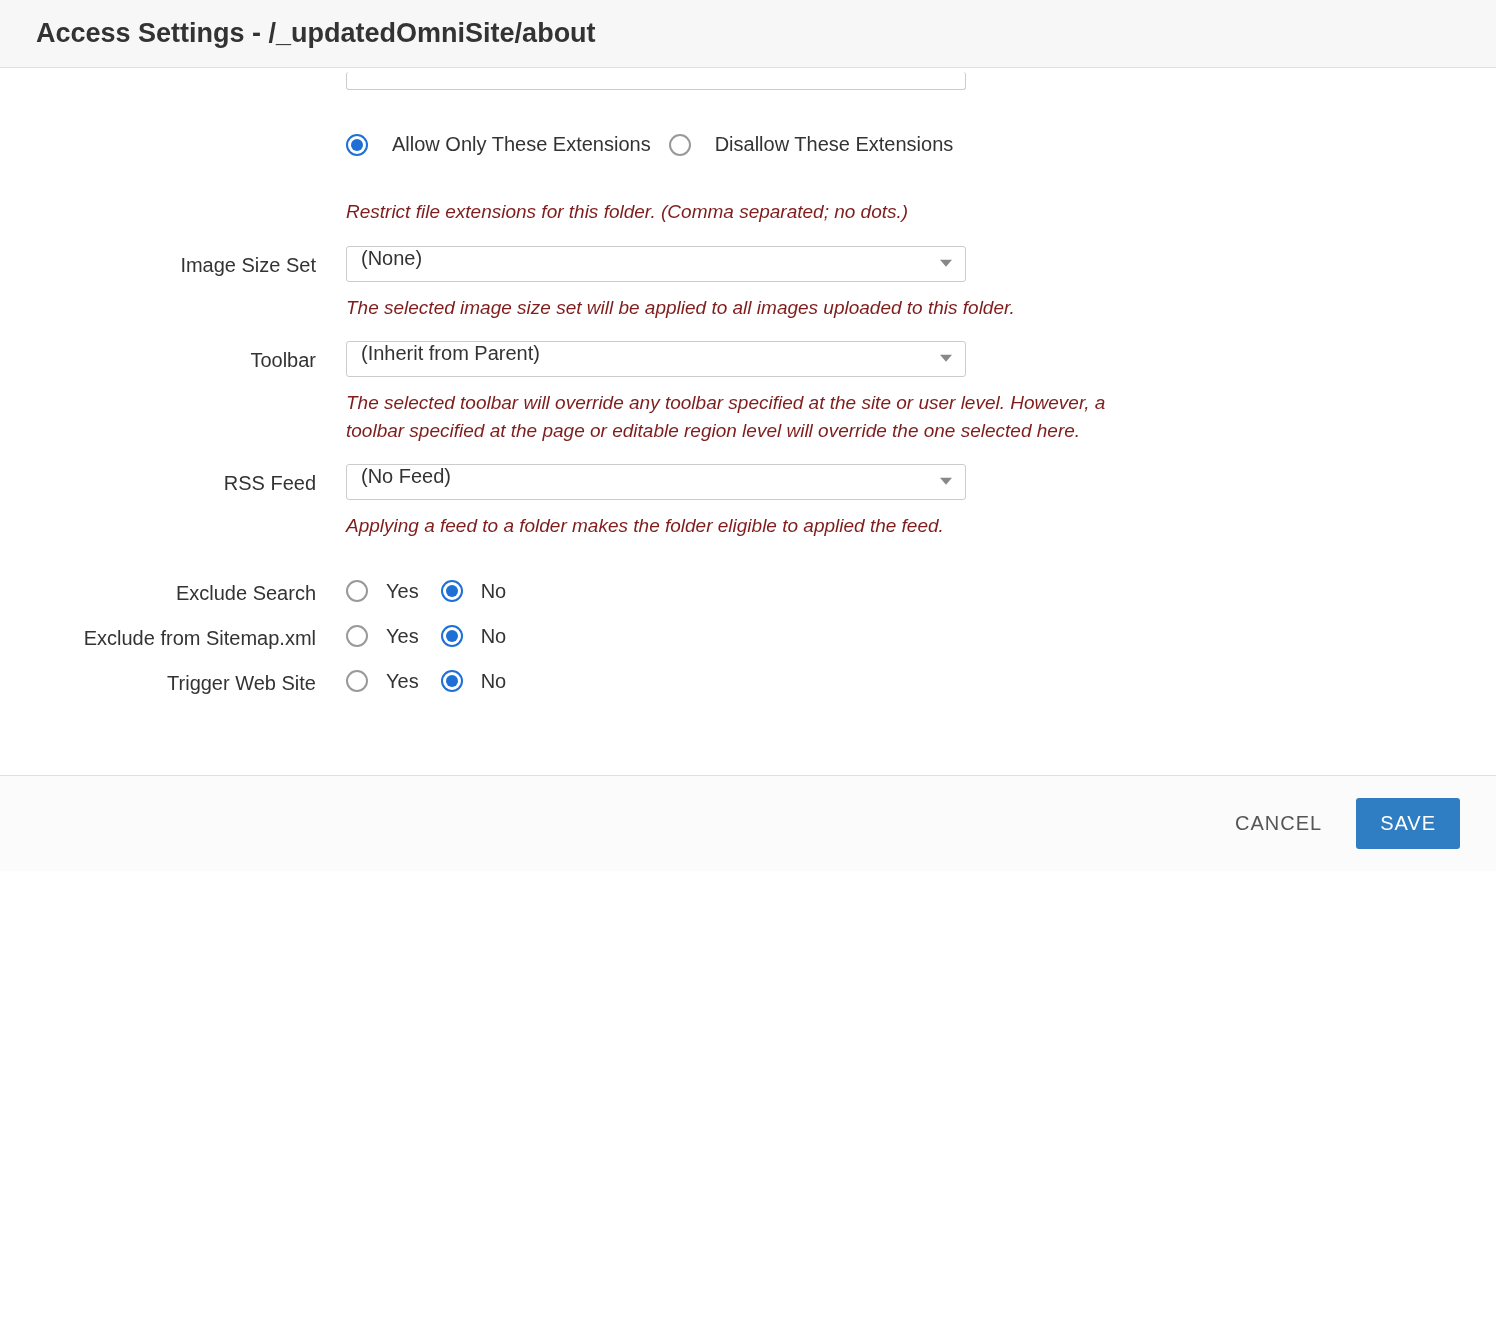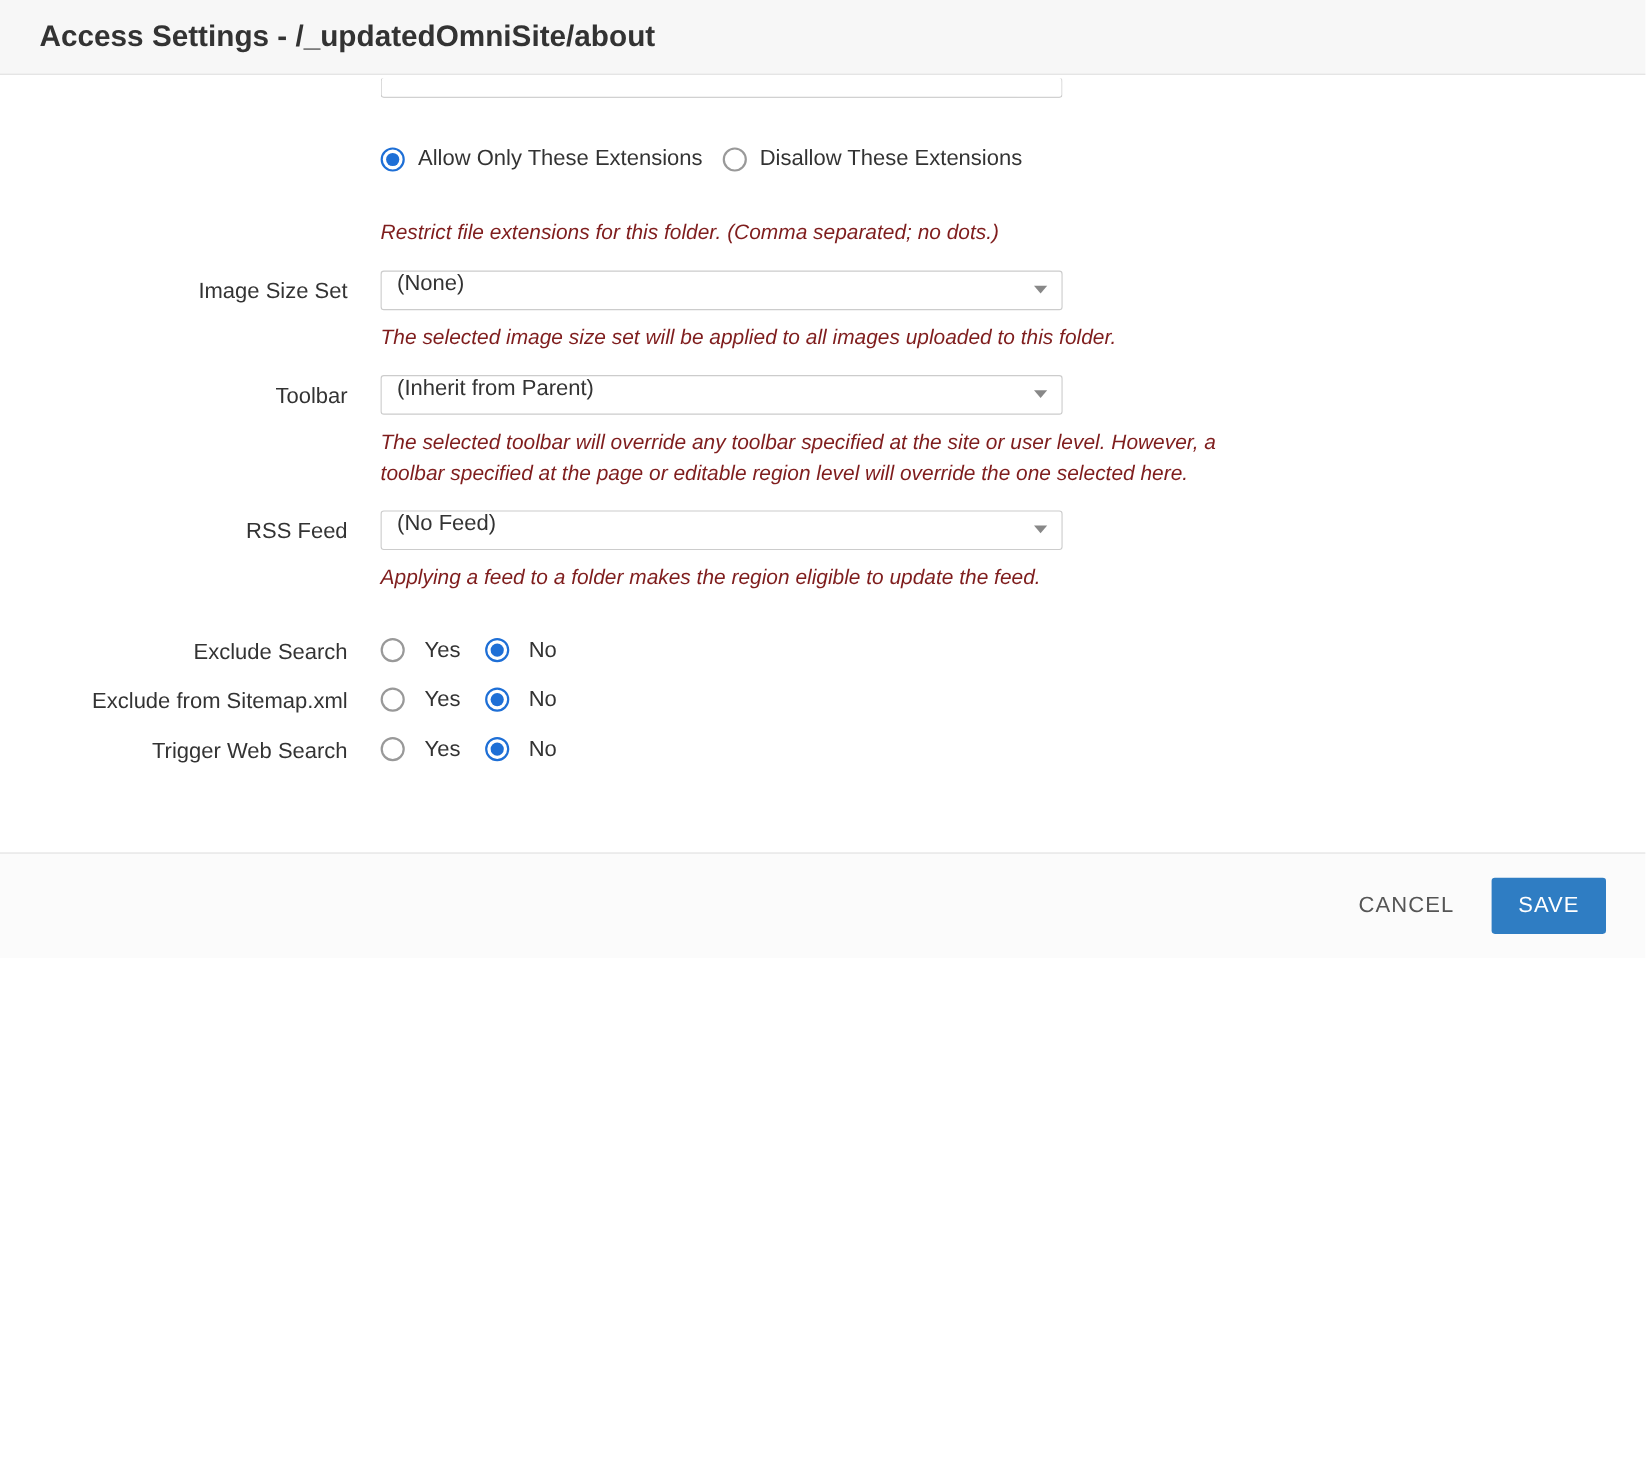--- a/index.html
+++ b/index.html
@@ -131,21 +131,21 @@
       color: #333;
     }
     .ext-radio-row {
       display: flex;
       align-items: center;
       gap: 18px;
       margin-top: 42px;
       padding-left: 310px;
     }
     .ext-radio-row .radio-opt {
-      gap: 12px;
+      gap: 24px;
       align-items: flex-end;
     }
     .ext-help {
       padding-left: 310px;
       margin-top: 42px;
     }
     .top-input-row {
       padding-left: 310px;
       padding-top: 0;
     }
@@ -230,21 +230,21 @@
     </div>
   </div>
 
   <div class="form-row">
     <div class="label-col">RSS Feed</div>
     <div class="field-col">
       <div class="select-wrap">
         <div class="select">(No Feed)</div>
         <span class="select-caret"></span>
       </div>
-      <div class="help-text">Applying a feed to a folder makes the region eligible to update the feed.</div>
+      <div class="help-text">Applying a feed to a folder makes the folder eligible to applied the feed.</div>
     </div>
   </div>
 
   <div class="form-row">
   </div>
 
   <div class="form-row">
     <div class="label-col radio-row">Exclude Search</div>
     <div class="field-col">
       <div class="radio-group">
@@ -270,21 +270,21 @@
         </div>
         <div class="radio-opt">
           <span class="radio-circle checked"></span>
           <span class="radio-label">No</span>
         </div>
       </div>
     </div>
   </div>
 
   <div class="form-row">
-    <div class="label-col radio-row">Trigger Web Search</div>
+    <div class="label-col radio-row">Trigger Web Site</div>
     <div class="field-col">
       <div class="radio-group">
         <div class="radio-opt">
           <span class="radio-circle"></span>
           <span class="radio-label">Yes</span>
         </div>
         <div class="radio-opt">
           <span class="radio-circle checked"></span>
           <span class="radio-label">No</span>
         </div>

